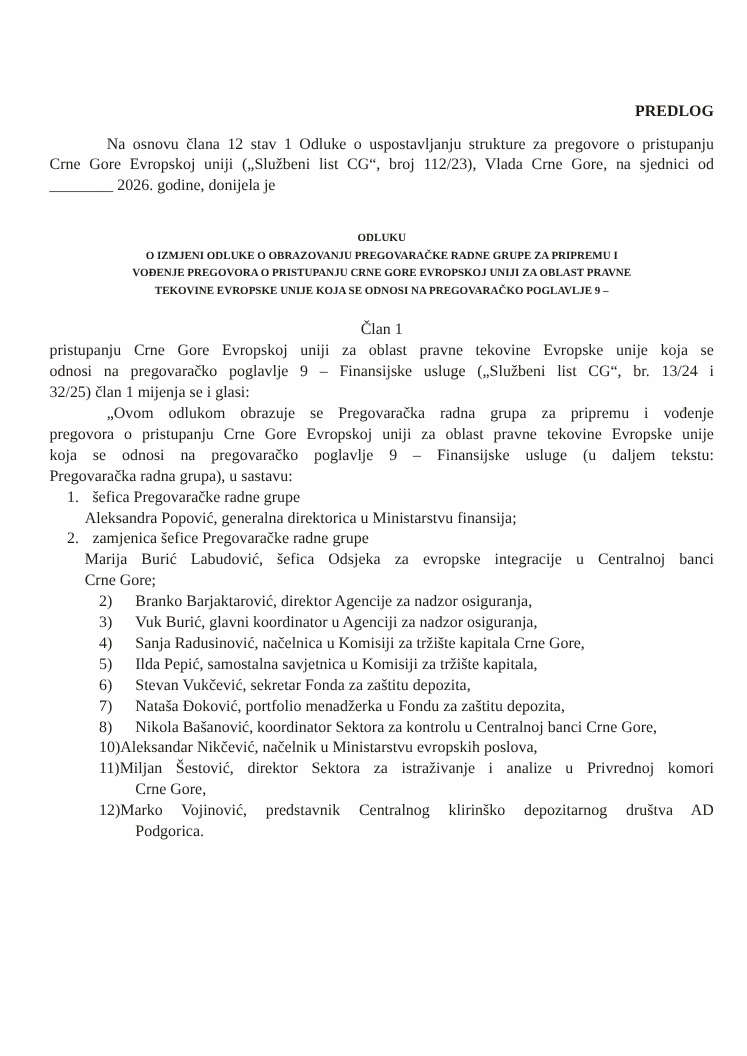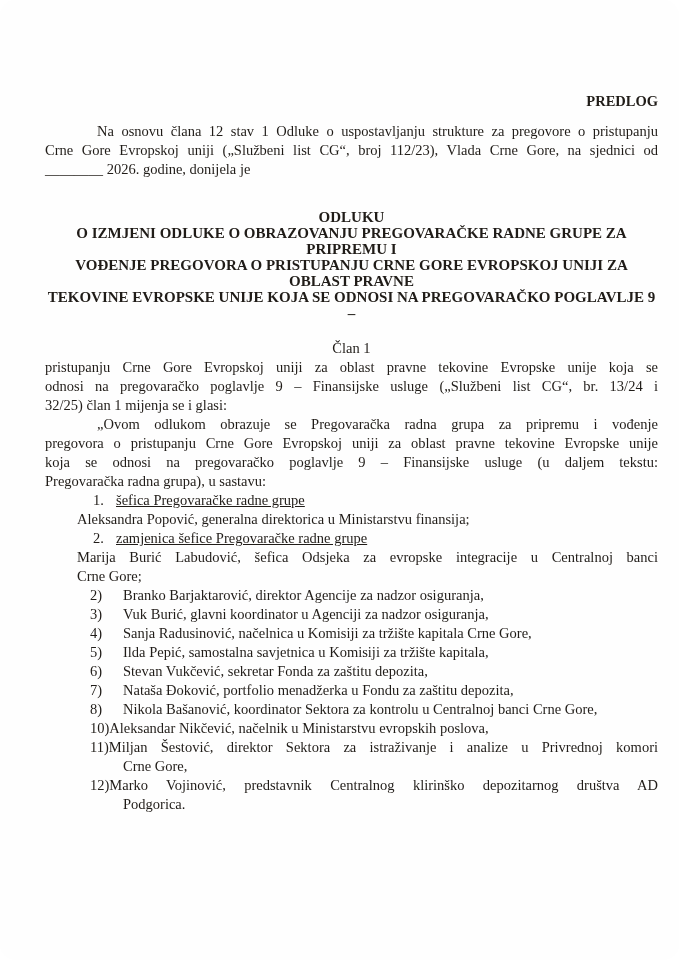--- a/index.html
+++ b/index.html
@@ -1,43 +1,43 @@
 <!DOCTYPE html>
 <html><head>
 <meta charset="utf-8">
 <style>
   html,body { margin:0; padding:0; background:#ffffff; }
   .page {
     position:relative;
     width:679px; height:960px;
     box-sizing:border-box;
-    padding:0 21px 0 45px;
+    padding:0 30px 0 45px;
     background:#fefefe;
     font-family:"Liberation Serif","DejaVu Serif",serif;
     font-size:14.5px;
     line-height:19px;
     color:#201c18;
     overflow:hidden;
     border-radius:15px;
   }
   .predlog { margin-top:92px; text-align:right; font-weight:bold; }
   .intro { margin-top:11px; }
   .jl   { text-align:justify; text-align-last:justify; }
   .ll   { text-align:left; text-align-last:left; }
   .pind { padding-left:52px; }
   .title {
     margin-top:30px;
     font-weight:bold;
-    font-size:15px;
+    font-size:10px;
     line-height:16px;
     text-align:center;
   }
   .article-heading { margin-top:18px; text-align:center; font-weight:normal; }
   .article { margin-top:0; }
-  .role-line { margin-left:48px;text-decoration:underline; }
+  .role-line { margin-left:16px; }
   .r-num { display:inline-block; min-width:23px; }
   .person-line { margin-left:32px; }
   .member-line { margin-left:45px; }
   .m-num { display:inline-block; min-width:33px; }
   .m-num.wide { min-width:0; }
   .m-cont { margin-left:78px; }
 </style>
 </head>
 <body>
 

